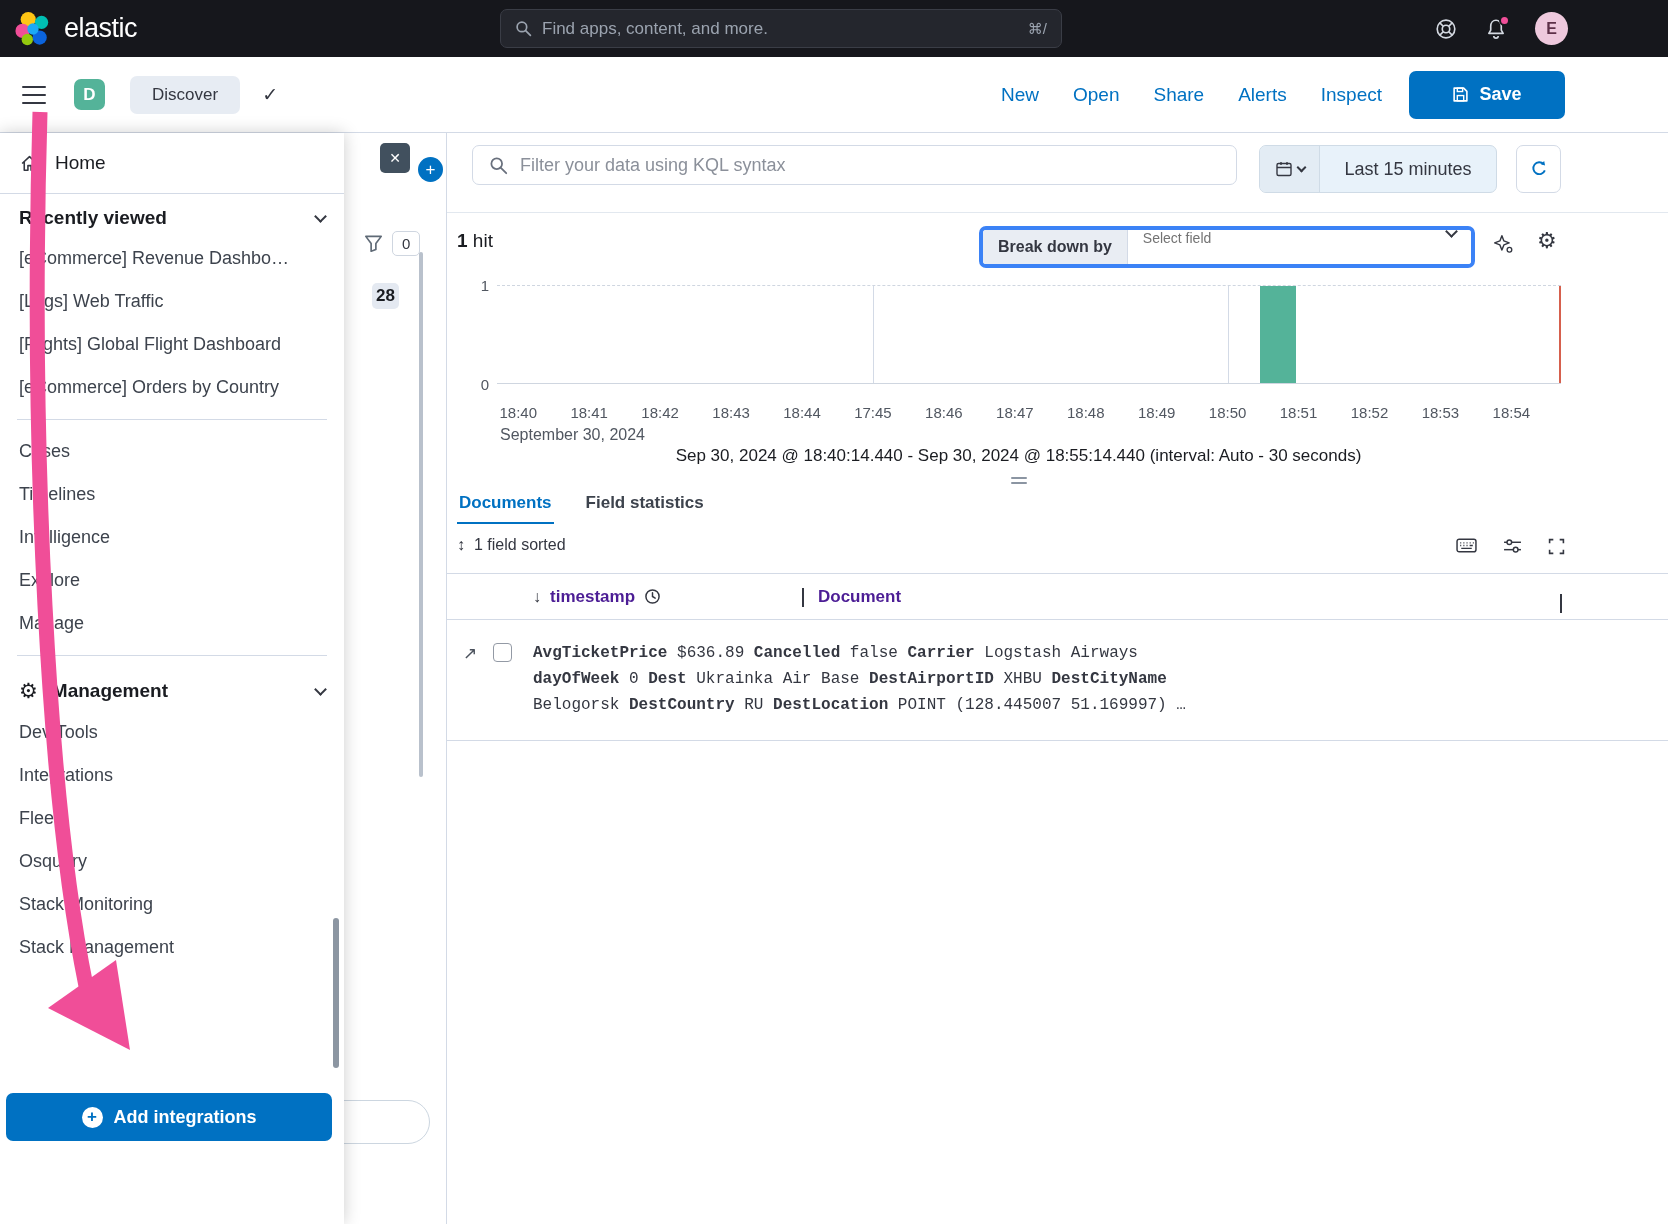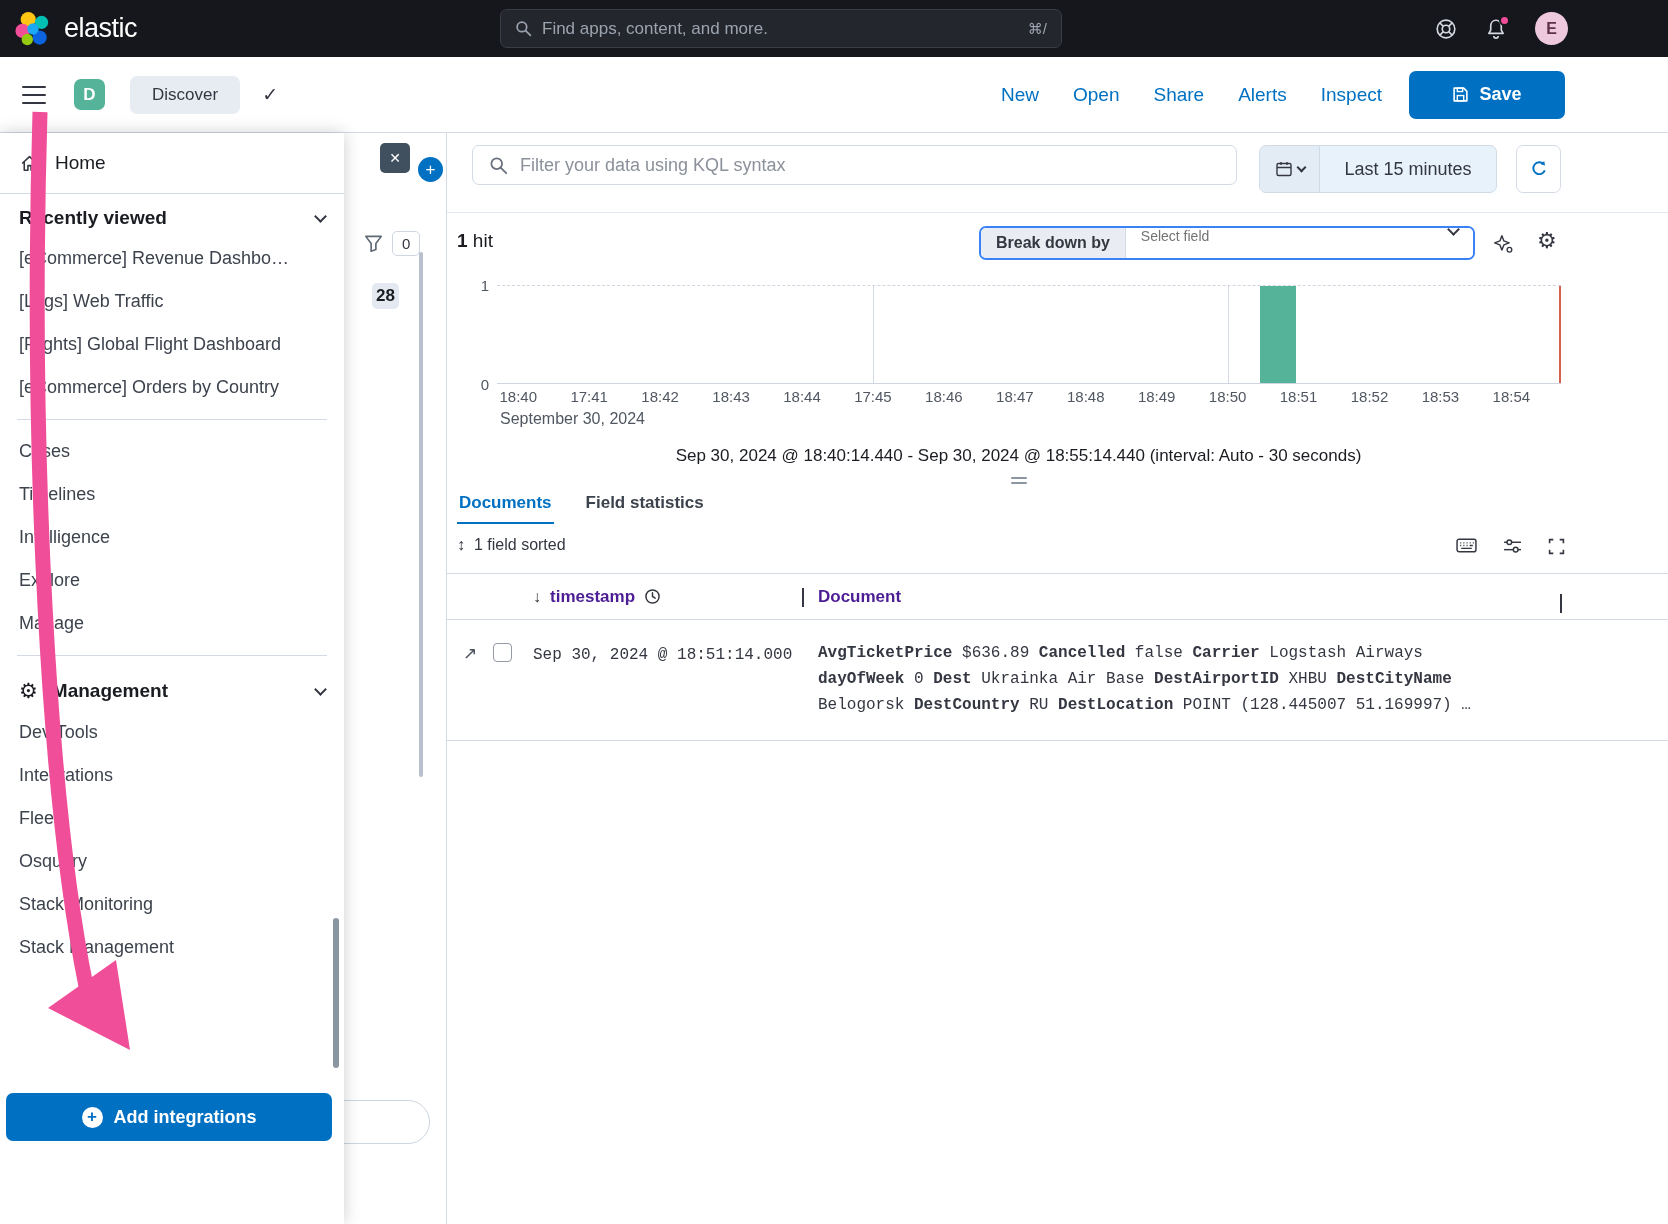--- a/index.html
+++ b/index.html
@@ -100,37 +100,37 @@
   }
   .cal-seg { width: 60px; display: flex; align-items: center; justify-content: center; gap: 5px; background: #e3ecf4; border-right: 1px solid #cfdbe6; color: #343741; cursor: pointer; }
   .cal-seg .chev { margin: 0; width: 7px; height: 7px; margin-top: -3px; }
   .range-seg { flex: 1; display: flex; align-items: center; justify-content: center; font-size: 18px; color: #343741; cursor: pointer; }
 
   .refresh-btn { position: absolute; left: 1069px; top: 12px; width: 45px; height: 48px; border: 1px solid #d3dae6; border-radius: 7px; background: #fff; color: #0071c2; display: flex; align-items: center; justify-content: center; cursor: pointer; }
 
   .hits { position: absolute; left: 10px; top: 97px; font-size: 19px; color: #1a1c21; }
   .hits-n { font-weight: bold; }
 
-  .breakdown { position: absolute; left: 532px; top: 93px; width: 496px; height: 34px; border: 2px solid #3b82f6; border-radius: 7px; display: flex; overflow: hidden; }
+  .breakdown { position: absolute; left: 532px; top: 93px; width: 496px; height: 42px; border: 4px solid #3b82f6; border-radius: 7px; display: flex; overflow: hidden; }
   .bd-label { background: #e9edf3; border-right: 1px solid #d3dae6; display: flex; align-items: center; padding: 0 15px; font-size: 16px; font-weight: bold; color: #343741; }
   .bd-select { flex: 1; background: #fff; display: flex; align-items: flex-start; padding: 0 15px; font-size: 14px; color: #737373; cursor: pointer; }
   .bd-select .chev { margin-left: auto; margin-top: -3px; }
   .suggest-icon { position: absolute; left: 1046px; top: 101px; color: #343741; cursor: pointer; }
   .settings-glyph { position: absolute; left: 1090px; top: 95px; font-size: 22px; color: #343741; cursor: pointer; }
 
   
   .chart { position: absolute; left: 10px; top: 152px; width: 1123px; }
   .plot { margin-left: 40px; margin-right: 19px; height: 99px; position: relative; border-top: 1px dashed #cfd6e0; border-bottom: 1px solid #cfd6e0; }
   .ylab { position: absolute; left: 0; width: 32px; text-align: right; font-size: 15px; color: #515761; }
   .ylab.top { top: -8px; }
   .ylab.bottom { top: 91px; }
   .vgrid { position: absolute; top: 0; bottom: 0; width: 1px; background: #d3dae6; }
   .bar { position: absolute; bottom: 0; }
   .now-line { position: absolute; right: 0; top: 0; bottom: 0; width: 2px; }
-  .x-ticks { position: relative; margin-left: 40px; margin-right: 19px; height: 22px; margin-top: 4px; }
+  .x-ticks { position: relative; margin-left: 40px; margin-right: 19px; height: 22px; margin-top: 20px; }
   .x-tick { position: absolute; transform: translateX(-50%); font-size: 15px; color: #515761; white-space: nowrap; }
   .x-date-label { margin-left: 43px; font-size: 16px; color: #515761; }
 
   .interval-note { position: absolute; left: 10px; top: 313px; width: 1123px; text-align: center; font-size: 17px; color: #1a1c21; }
   .drag-handle { position: absolute; left: 10px; top: 344px; width: 1123px; display: flex; flex-direction: column; align-items: center; gap: 3px; cursor: row-resize; }
   .drag-handle i { display: block; width: 16px; height: 2px; background: #8b95a2; border-radius: 1px; }
 
   .tabs { position: absolute; left: 10px; top: 355px; display: flex; gap: 30px; text-align: center; }
   .tab { font-size: 17px; font-weight: bold; padding: 5px 2px 9px 2px; color: #3d434d; cursor: pointer; }
   .tab.active { color: #0071c2; border-bottom: 2px solid #0071c2; }
@@ -309,21 +309,21 @@
     <span class="ylab top">1</span>
     <span class="ylab bottom">0</span>
     <div class="plot" id="plot">
         <div class="vgrid" style="background: rgb(211, 218, 230); left: 35.3333%;"></div>
         <div class="vgrid" style="background: rgb(211, 218, 230); left: 68.6667%;"></div>
         <div class="bar" style="left: 71.7289%; width: 3.33333%; height: 100%; background: rgb(84, 179, 153);"></div>
         <div class="now-line" style="background: rgb(214, 96, 77);"></div>
       </div>
     <div class="x-ticks" id="x-ticks">
         <span class="x-tick" style="left: 2%;">18:40</span>
-        <span class="x-tick" style="left: 8.66667%;">17:41</span>
+        <span class="x-tick" style="left: 8.66667%;">18:41</span>
         <span class="x-tick" style="left: 15.3333%;">18:42</span>
         <span class="x-tick" style="left: 22%;">18:43</span>
         <span class="x-tick" style="left: 28.6667%;">18:44</span>
         <span class="x-tick" style="left: 35.3333%;">17:45</span>
         <span class="x-tick" style="left: 42%;">18:46</span>
         <span class="x-tick" style="left: 48.6667%;">18:47</span>
         <span class="x-tick" style="left: 55.3333%;">18:48</span>
         <span class="x-tick" style="left: 62%;">18:49</span>
         <span class="x-tick" style="left: 68.6667%;">18:50</span>
         <span class="x-tick" style="left: 75.3333%;">18:51</span>
@@ -389,21 +389,20 @@
         <span class="hd-label">Document</span>
       </div>
       <span class="doc-chev"><span class="chev"></span></span>
     </div>
 
     <div class="g-row g-data">
       <div class="c1">
         <span class="expand-glyph">↗</span>
         <span class="row-checkbox"></span>
       </div>
-      <div class="c2 mono">Sep 30, 2024 @ 18:51:14.000</div>
       <div class="c3 mono doc-fields" id="doc-fields"><strong>AvgTicketPrice</strong> $636.89 <strong>Cancelled</strong> false <strong>Carrier</strong> Logstash Airways <strong>dayOfWeek</strong> 0 <strong>Dest</strong> Ukrainka Air Base <strong>DestAirportID</strong> XHBU <strong>DestCityName</strong> Belogorsk <strong>DestCountry</strong> RU <strong>DestLocation</strong> POINT (128.445007 51.169997) …</div>
     </div>
   </div>
 </main>
 
 <aside class="nav-flyout">
   <div class="nav-home">
     <svg viewBox="0 0 20 20" width="21" height="21">
       <path d="M3 10 L10 3.5 L17 10 M5 8.5 V16.5 H8.5 V12 H11.5 V16.5 H15 V8.5" fill="none" stroke="#343741" stroke-width="1.5" stroke-linejoin="round"></path>
     </svg>

